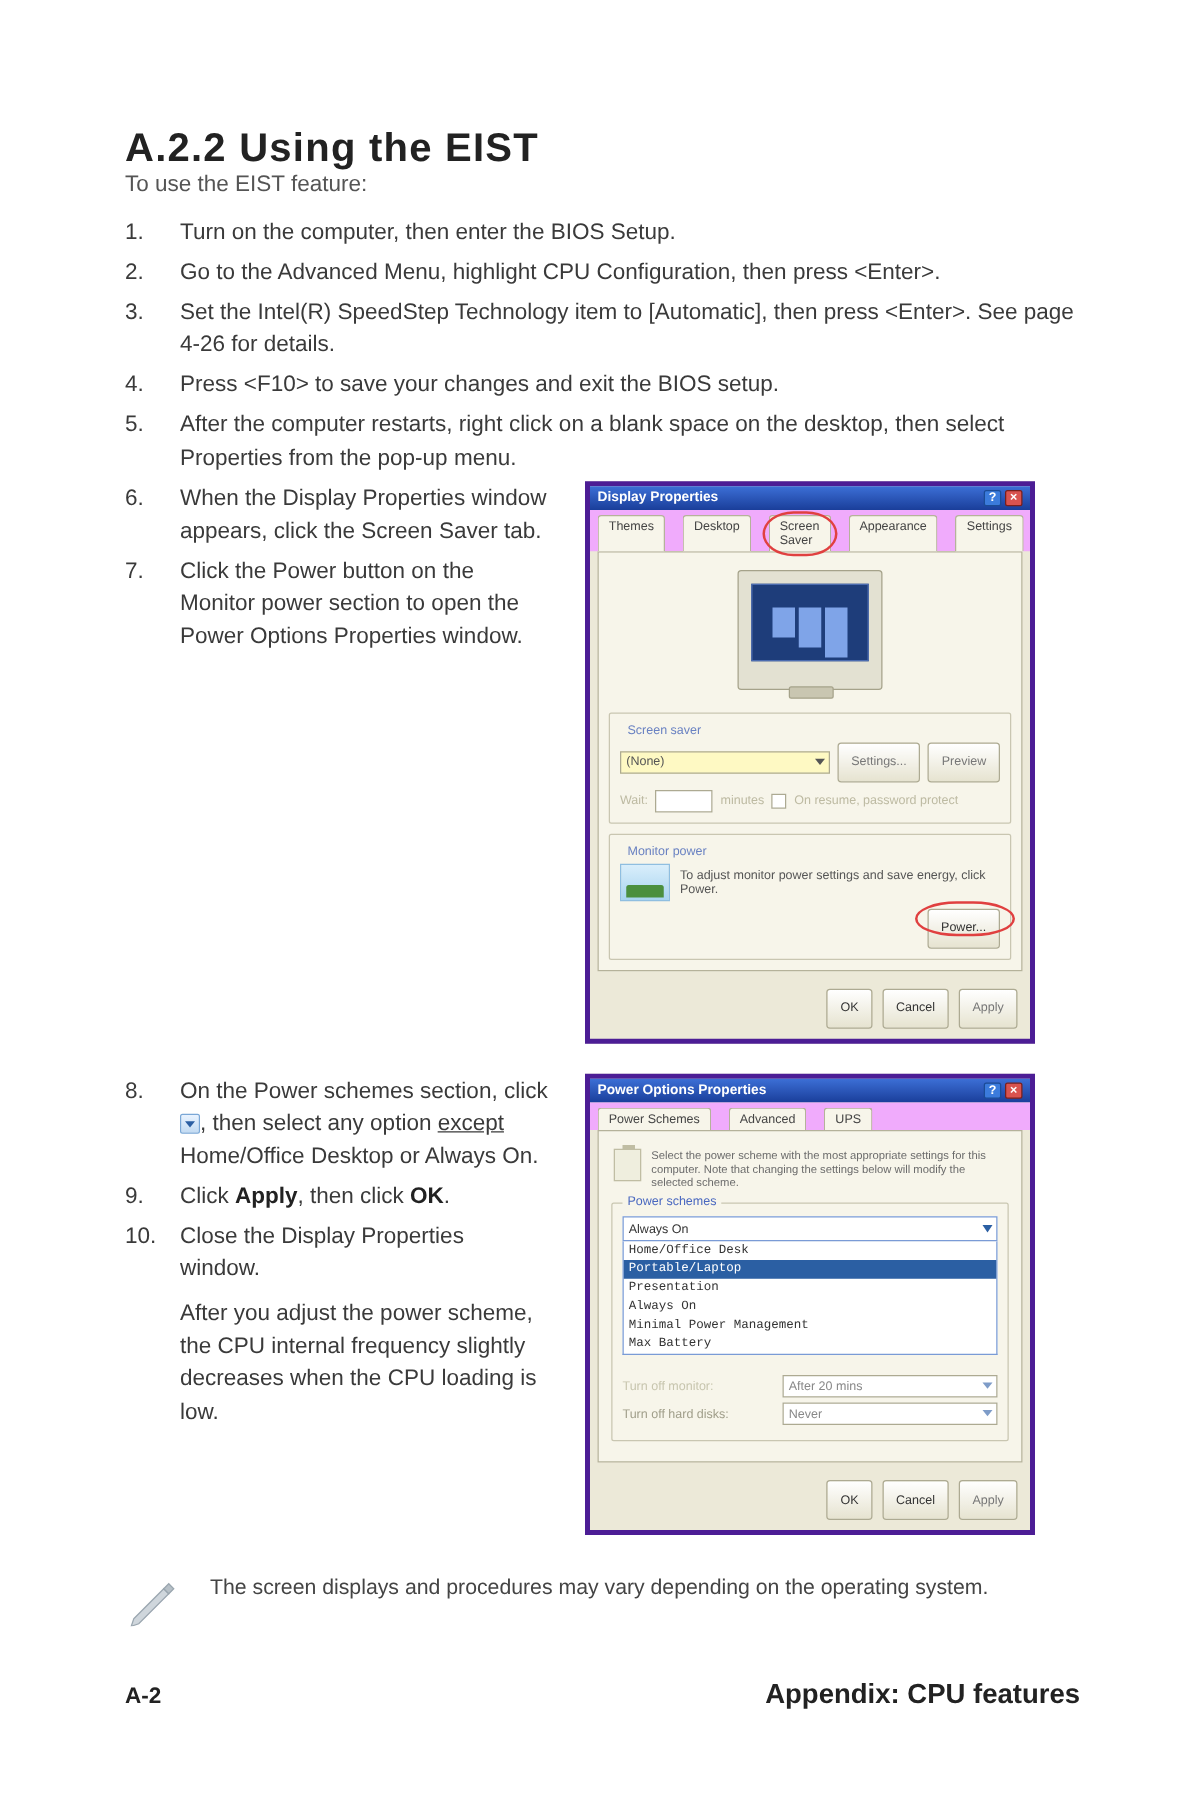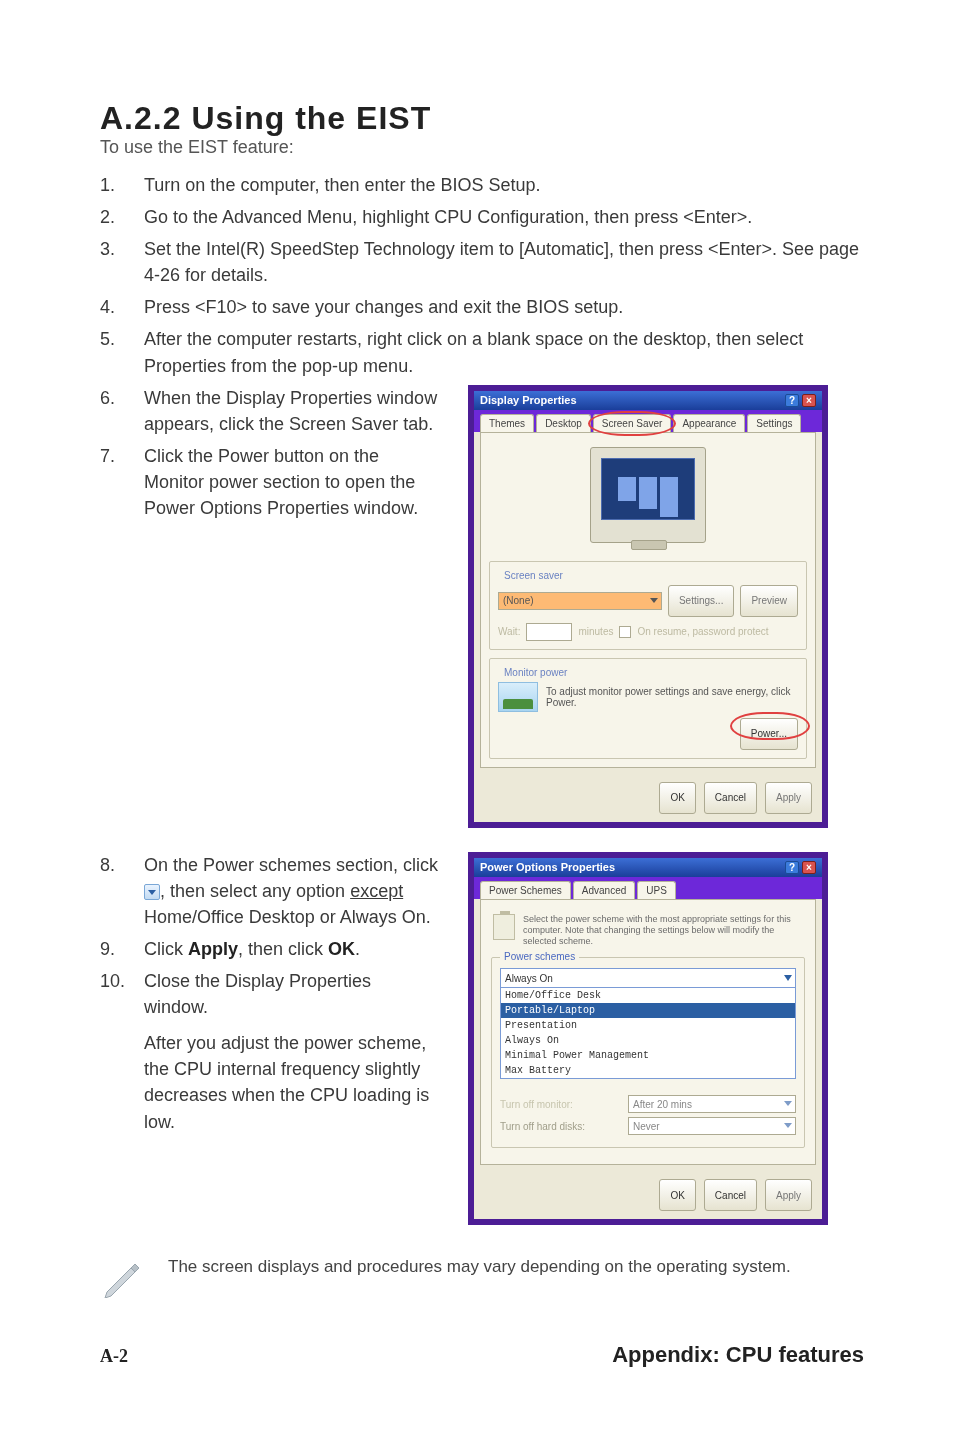--- a/index.html
+++ b/index.html
@@ -27,50 +27,50 @@
     border: 1px solid #7aa7d6; background: linear-gradient(#e9f3ff,#c3dbf2);
     position: relative; border-radius: 2px;
   }
   .dropdown-v::after {
     content: ""; position: absolute; left: 3px; top: 5px;
     border-left: 4px solid transparent; border-right: 4px solid transparent;
     border-top: 5px solid #2b5fa3;
   }
 
   
-  .win { border: 6px solid #4c1d95; background: #ece9d8; font-size: 10px; color: #555; }
+  .win { border: 4px solid #4c1d95; background: #ece9d8; font-size: 10px; color: #555; }
   .titlebar { display:flex; align-items:center; justify-content:space-between;
     background: linear-gradient(#3c6fd6,#1a3e9a); color:#fff; font-weight:bold;
     padding: 3px 6px; font-size: 11px; }
   .titlebar .wbtns { display:flex; gap:3px; }
   .wb { width:14px; height:13px; background:#d9534f; border:1px solid #7a1f1c; font-size:10px;
     display:flex; align-items:center; justify-content:center; color:#fff; font-weight:bold; border-radius:2px;}
   .wb.q { background:#3b7bdc; border-color:#1b4b96; }
-  .tabs { display:flex; gap:2px; background:#6d28d9; padding:4px 6px 0 6px; }
+  .tabs { display:flex; gap:14px; background:#f0abfc; padding:4px 6px 0 6px; }
   .tab { padding:3px 8px; background:#f7f5ea; border:1px solid #b5b29a; border-bottom:none;
     border-radius:3px 3px 0 0; font-size:10px; color:#444; }
   .tab.circled { position:relative; }
   .tab.circled::after {
     content:""; position:absolute; left:-6px; right:-6px; top:-4px; bottom:-4px;
     border:2px solid #e04040; border-radius:50%/60%;
   }
   .panel { background:#f7f5ea; border:1px solid #b5b29a; margin:0 6px 6px 6px; padding:8px; }
   .monitor { display:flex; justify-content:center; padding:6px 0 10px 0; }
   .mon-outer { width:116px; height:96px; background:#e3e1d2; border:1px solid #a5a28a; border-radius:3px; position:relative; }
   .mon-inner { position:absolute; left:10px; top:10px; right:10px; bottom:22px; background:#1e3d7a; border:1px solid #4c6cb0;}
   .mon-base { position:absolute; left:40px; bottom:-8px; width:36px; height:10px; background:#c9c6b1; border:1px solid #a5a28a; border-radius:2px;}
   .mon-inner .bars { position:absolute; left:16px; top:18px; display:flex; gap:3px;}
   .mon-inner .bars span{ display:block; width:18px; background:#7fa4e8;}
   .bars span:nth-child(1){height:24px}
   .bars span:nth-child(2){height:32px}
   .bars span:nth-child(3){height:40px}
   .group { border:1px solid #c9c6b1; border-radius:2px; margin-top:8px; padding:8px; }
   .group .gtitle { color:#6a82c2; font-size:10px; margin:-14px 0 4px 2px; background:#f7f5ea; display:inline-block; padding:0 4px;}
   .row-in { display:flex; align-items:center; gap:6px; }
-  .dd { flex:1; height:18px; border:1px solid #adaa92; background:#fdba74; display:flex; align-items:center; padding:0 4px; position:relative;}
+  .dd { flex:1; height:18px; border:1px solid #adaa92; background:#fef9c3; display:flex; align-items:center; padding:0 4px; position:relative;}
   .dd::after{content:""; position:absolute; right:3px; top:5px; border-left:4px solid transparent;border-right:4px solid transparent;border-top:5px solid #555;}
   .btn { height:32px; padding:15px 10px; border:1px solid #adaa92; background:linear-gradient(#fff,#e6e3d0); border-radius:3px; font-size:10px; color:#777; display:inline-flex; align-items:center; }
   .wait { height:18px; width:46px; border:1px solid #adaa92; background:#fff; display:inline-block; }
   .cb { width:12px; height:12px; border:1px solid #adaa92; background:#fff; display:inline-block; vertical-align:middle; }
   .powerrow { display:flex; align-items:center; gap:8px; }
   .thumb { width:40px; height:30px; background:linear-gradient(#d9eefb,#a8d4f0); border:1px solid #8fbee0; position:relative; }
   .thumb::after{content:""; position:absolute; left:4px; bottom:2px; width:30px; height:10px; background:#4b8f3e; border-radius:2px 2px 0 0;}
   .powerbtn-wrap { position:relative; display:inline-block;text-align:center; }
   .circle-red { position:absolute; left:-10px; top:-6px; width:80px; height:28px; border:2px solid #e04040; border-radius:50%/60%; }
   .dlg-btns { display:flex; justify-content:flex-end; gap:8px; padding:8px 10px; }
@@ -92,21 +92,21 @@
   .smalldd { height:18px; border:1px solid #adaa92; background:#fff; display:flex; align-items:center; padding:0 4px; position:relative; font-size:10px; color:#888;}
   .smalldd::after{content:""; position:absolute; right:3px; top:5px; border-left:4px solid transparent;border-right:4px solid transparent;border-top:5px solid #7e9cc8;}
 
   
   .note { display:flex; align-items:flex-start; gap:24px; margin-top:30px; }
   .note-icon { width:44px; height:44px; display:flex; align-items:center; justify-content:center; }
   .note-text { font-size:17px; color:#444; line-height:1.4; }
 
   
   .footer { position:absolute; left:100px; right:90px; bottom:70px; display:flex; justify-content:space-between; align-items:baseline; }
-  .footer .l { font-size:18px; font-weight:bold; color:#222;font-family:Liberation Serif, serif; }
+  .footer .l { font-size:18px; font-weight:bold; color:#222; }
   .footer .r { font-size:22px; font-weight:bold; color:#222; }
 </style>
 </head>
 <body>
 
 <div class="page">
   <h1>A.2.2   Using the EIST</h1>
   <p class="intro">To use the EIST feature:</p>
 
   <ol class="main">

